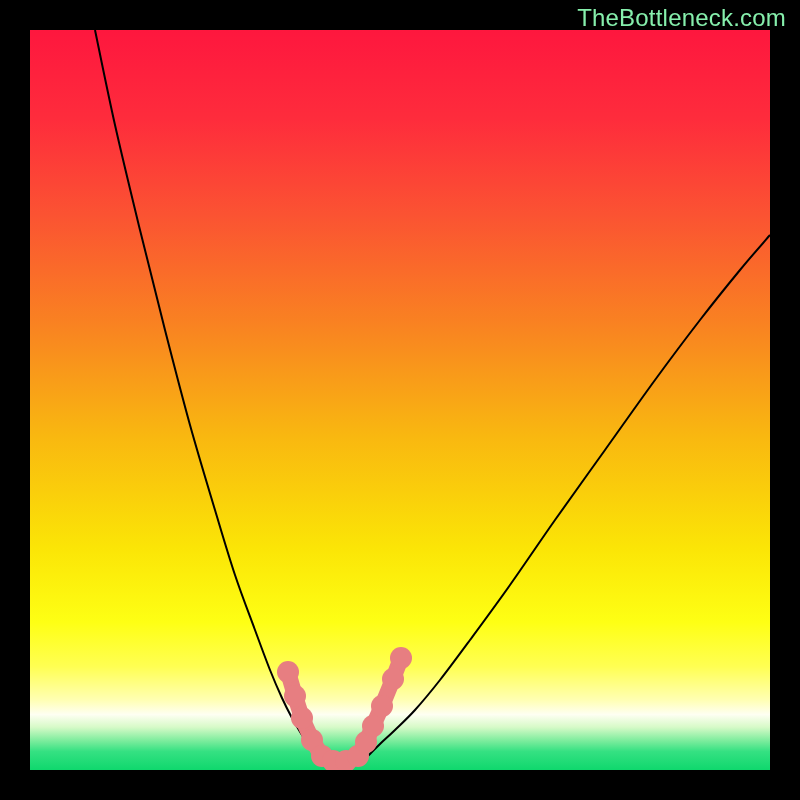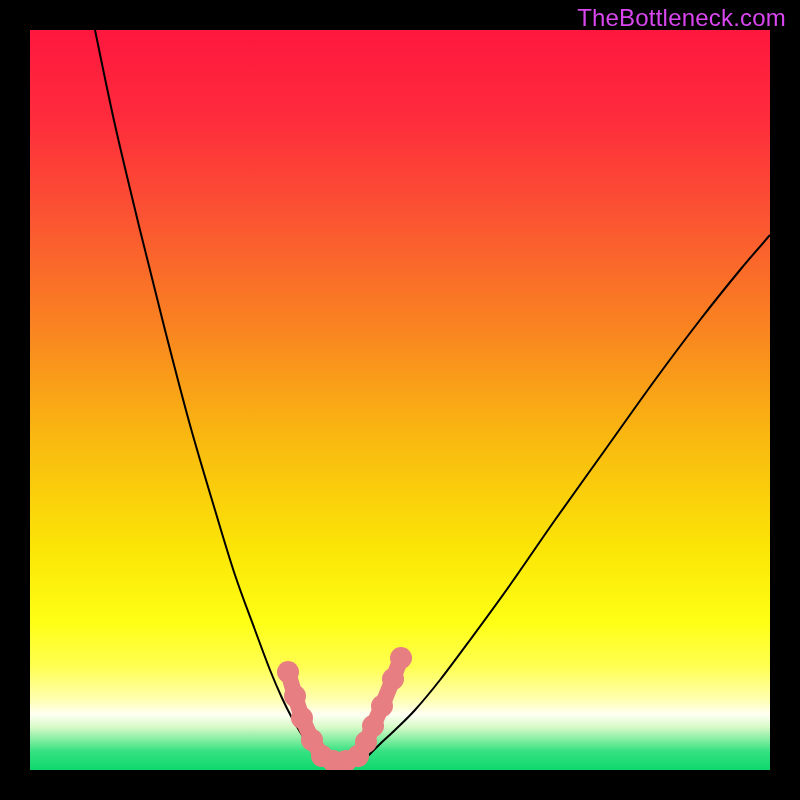--- a/index.html
+++ b/index.html
@@ -21,21 +21,21 @@
     left: 30px;
     top: 30px;
     width: 740px;
     height: 740px;
     overflow: hidden;
   }
   .watermark {
     position: absolute;
     top: 4px;
     right: 14px;
-    color: #d946ef;
+    color: #86efac;
     font-size: 24px;
     font-weight: 500;
     letter-spacing: 0.2px;
     user-select: none;
   }
   svg { display: block; }
 </style>
 </head>
 <body>
 

